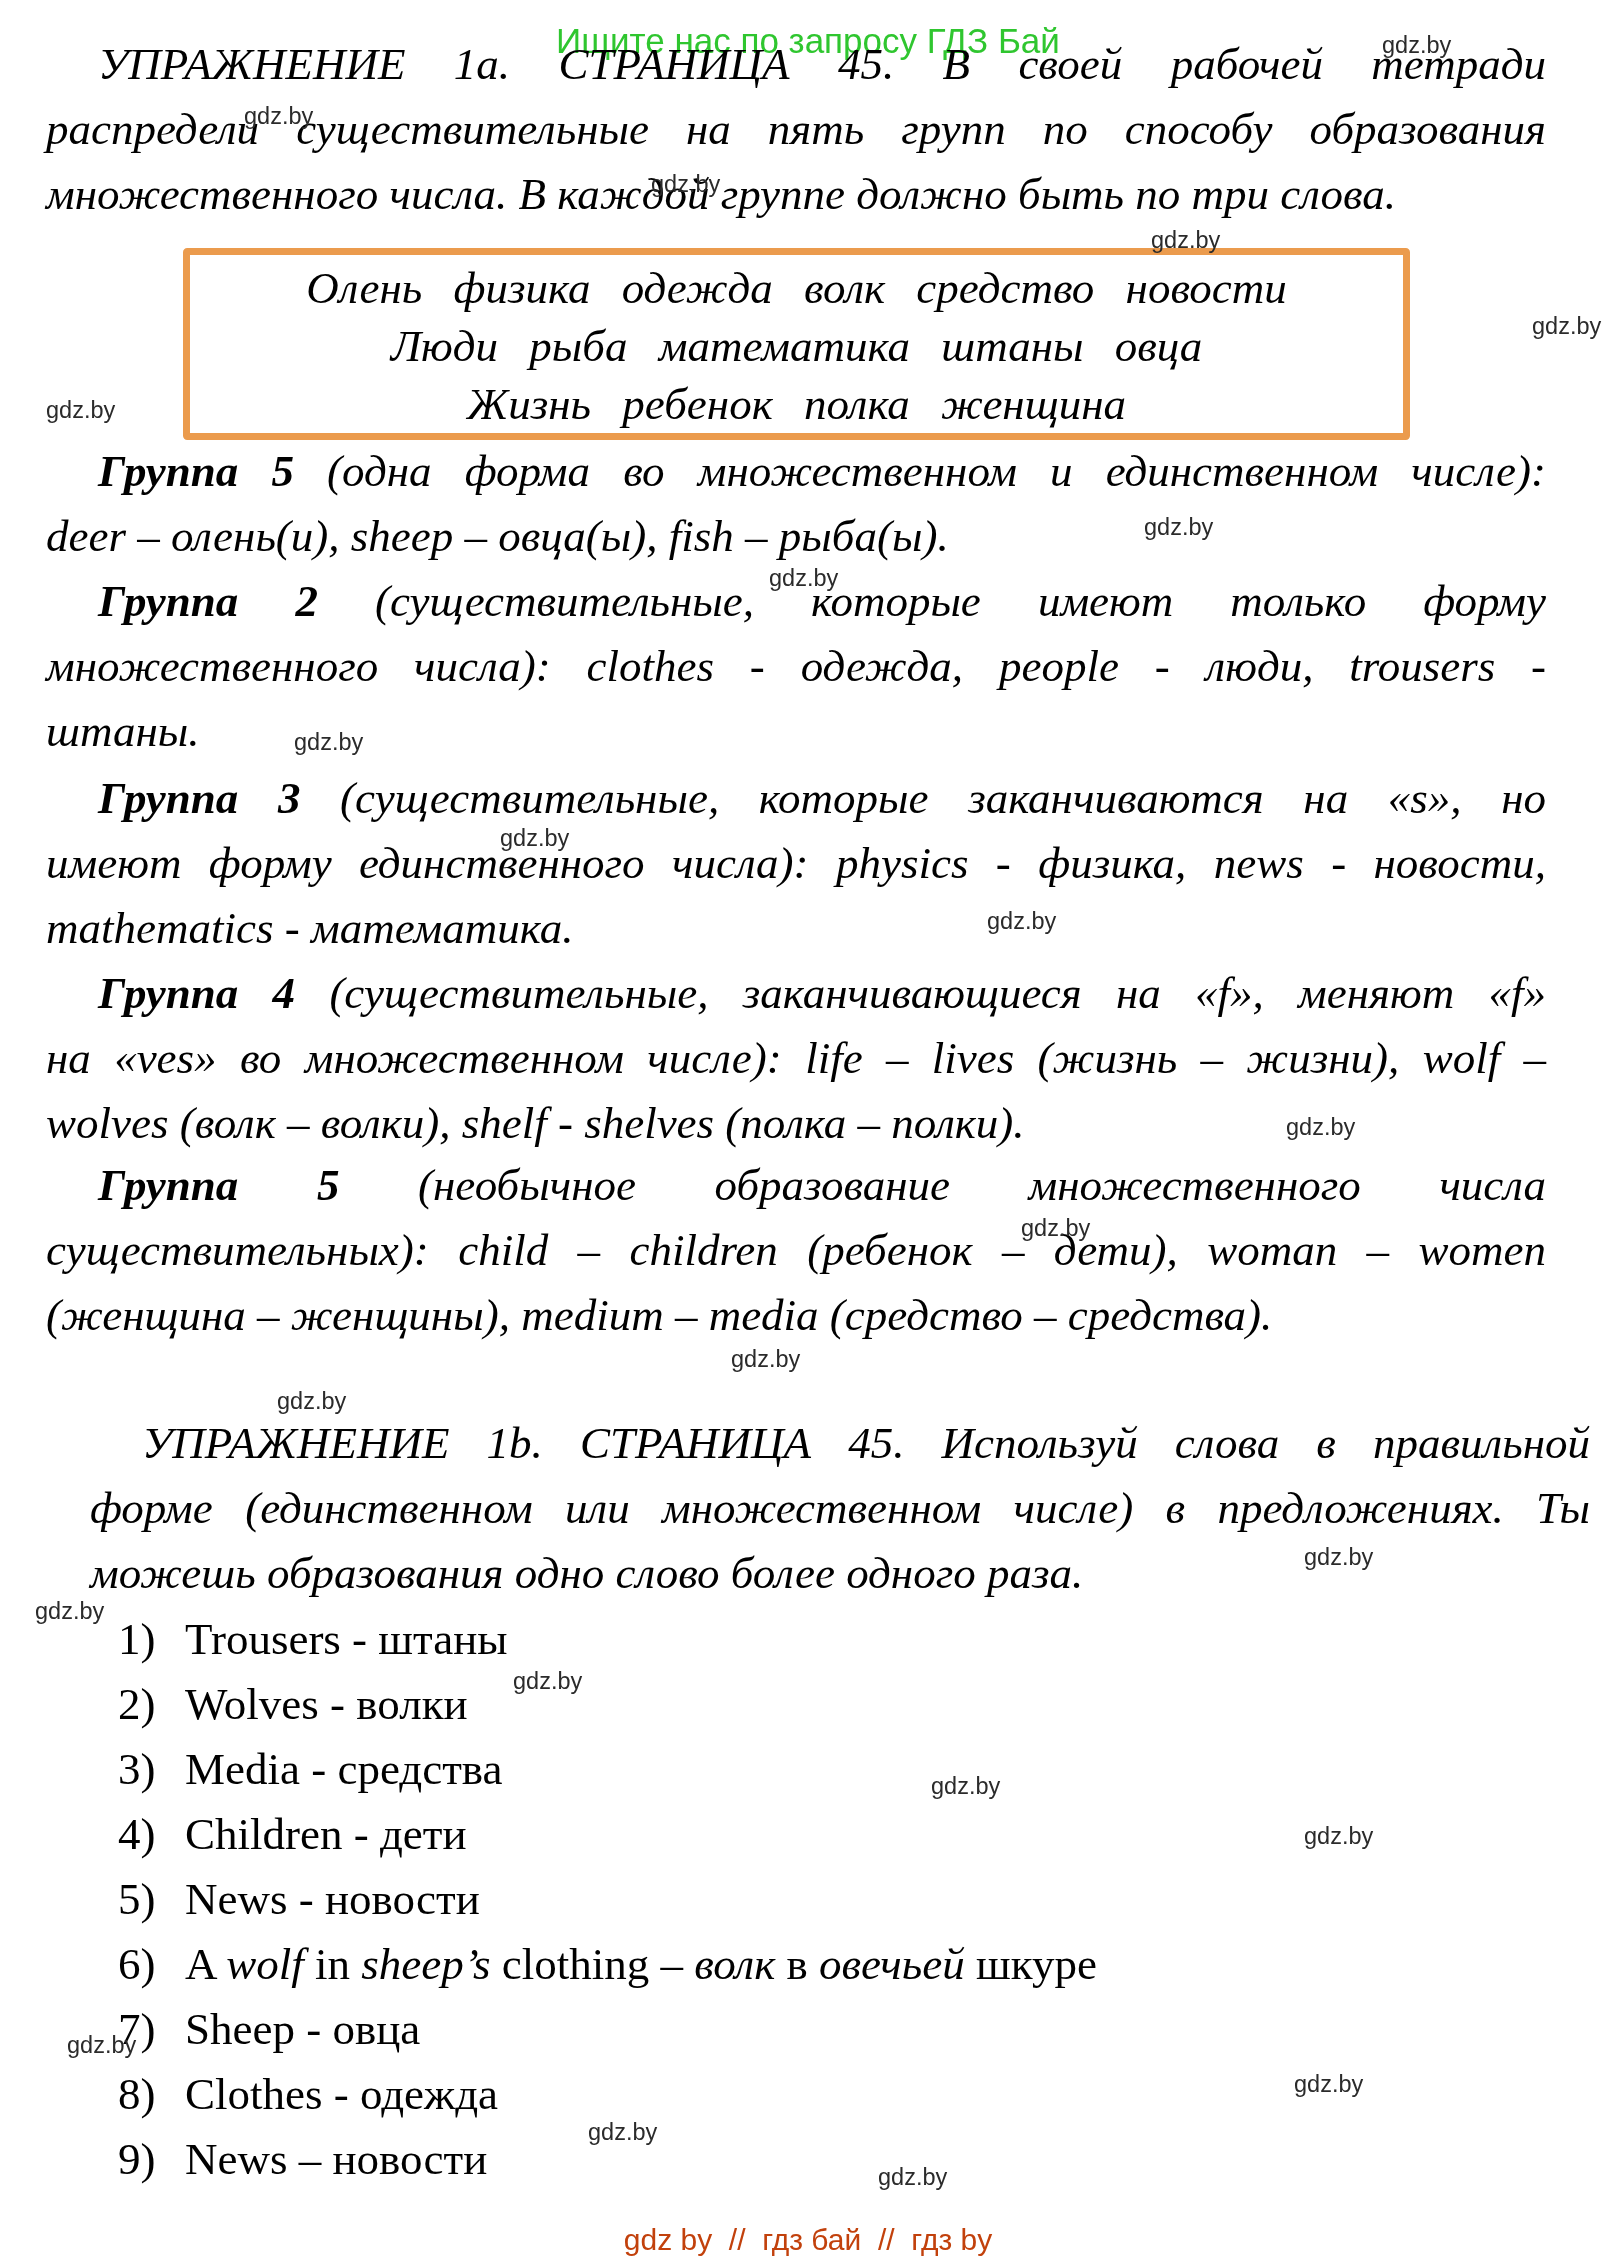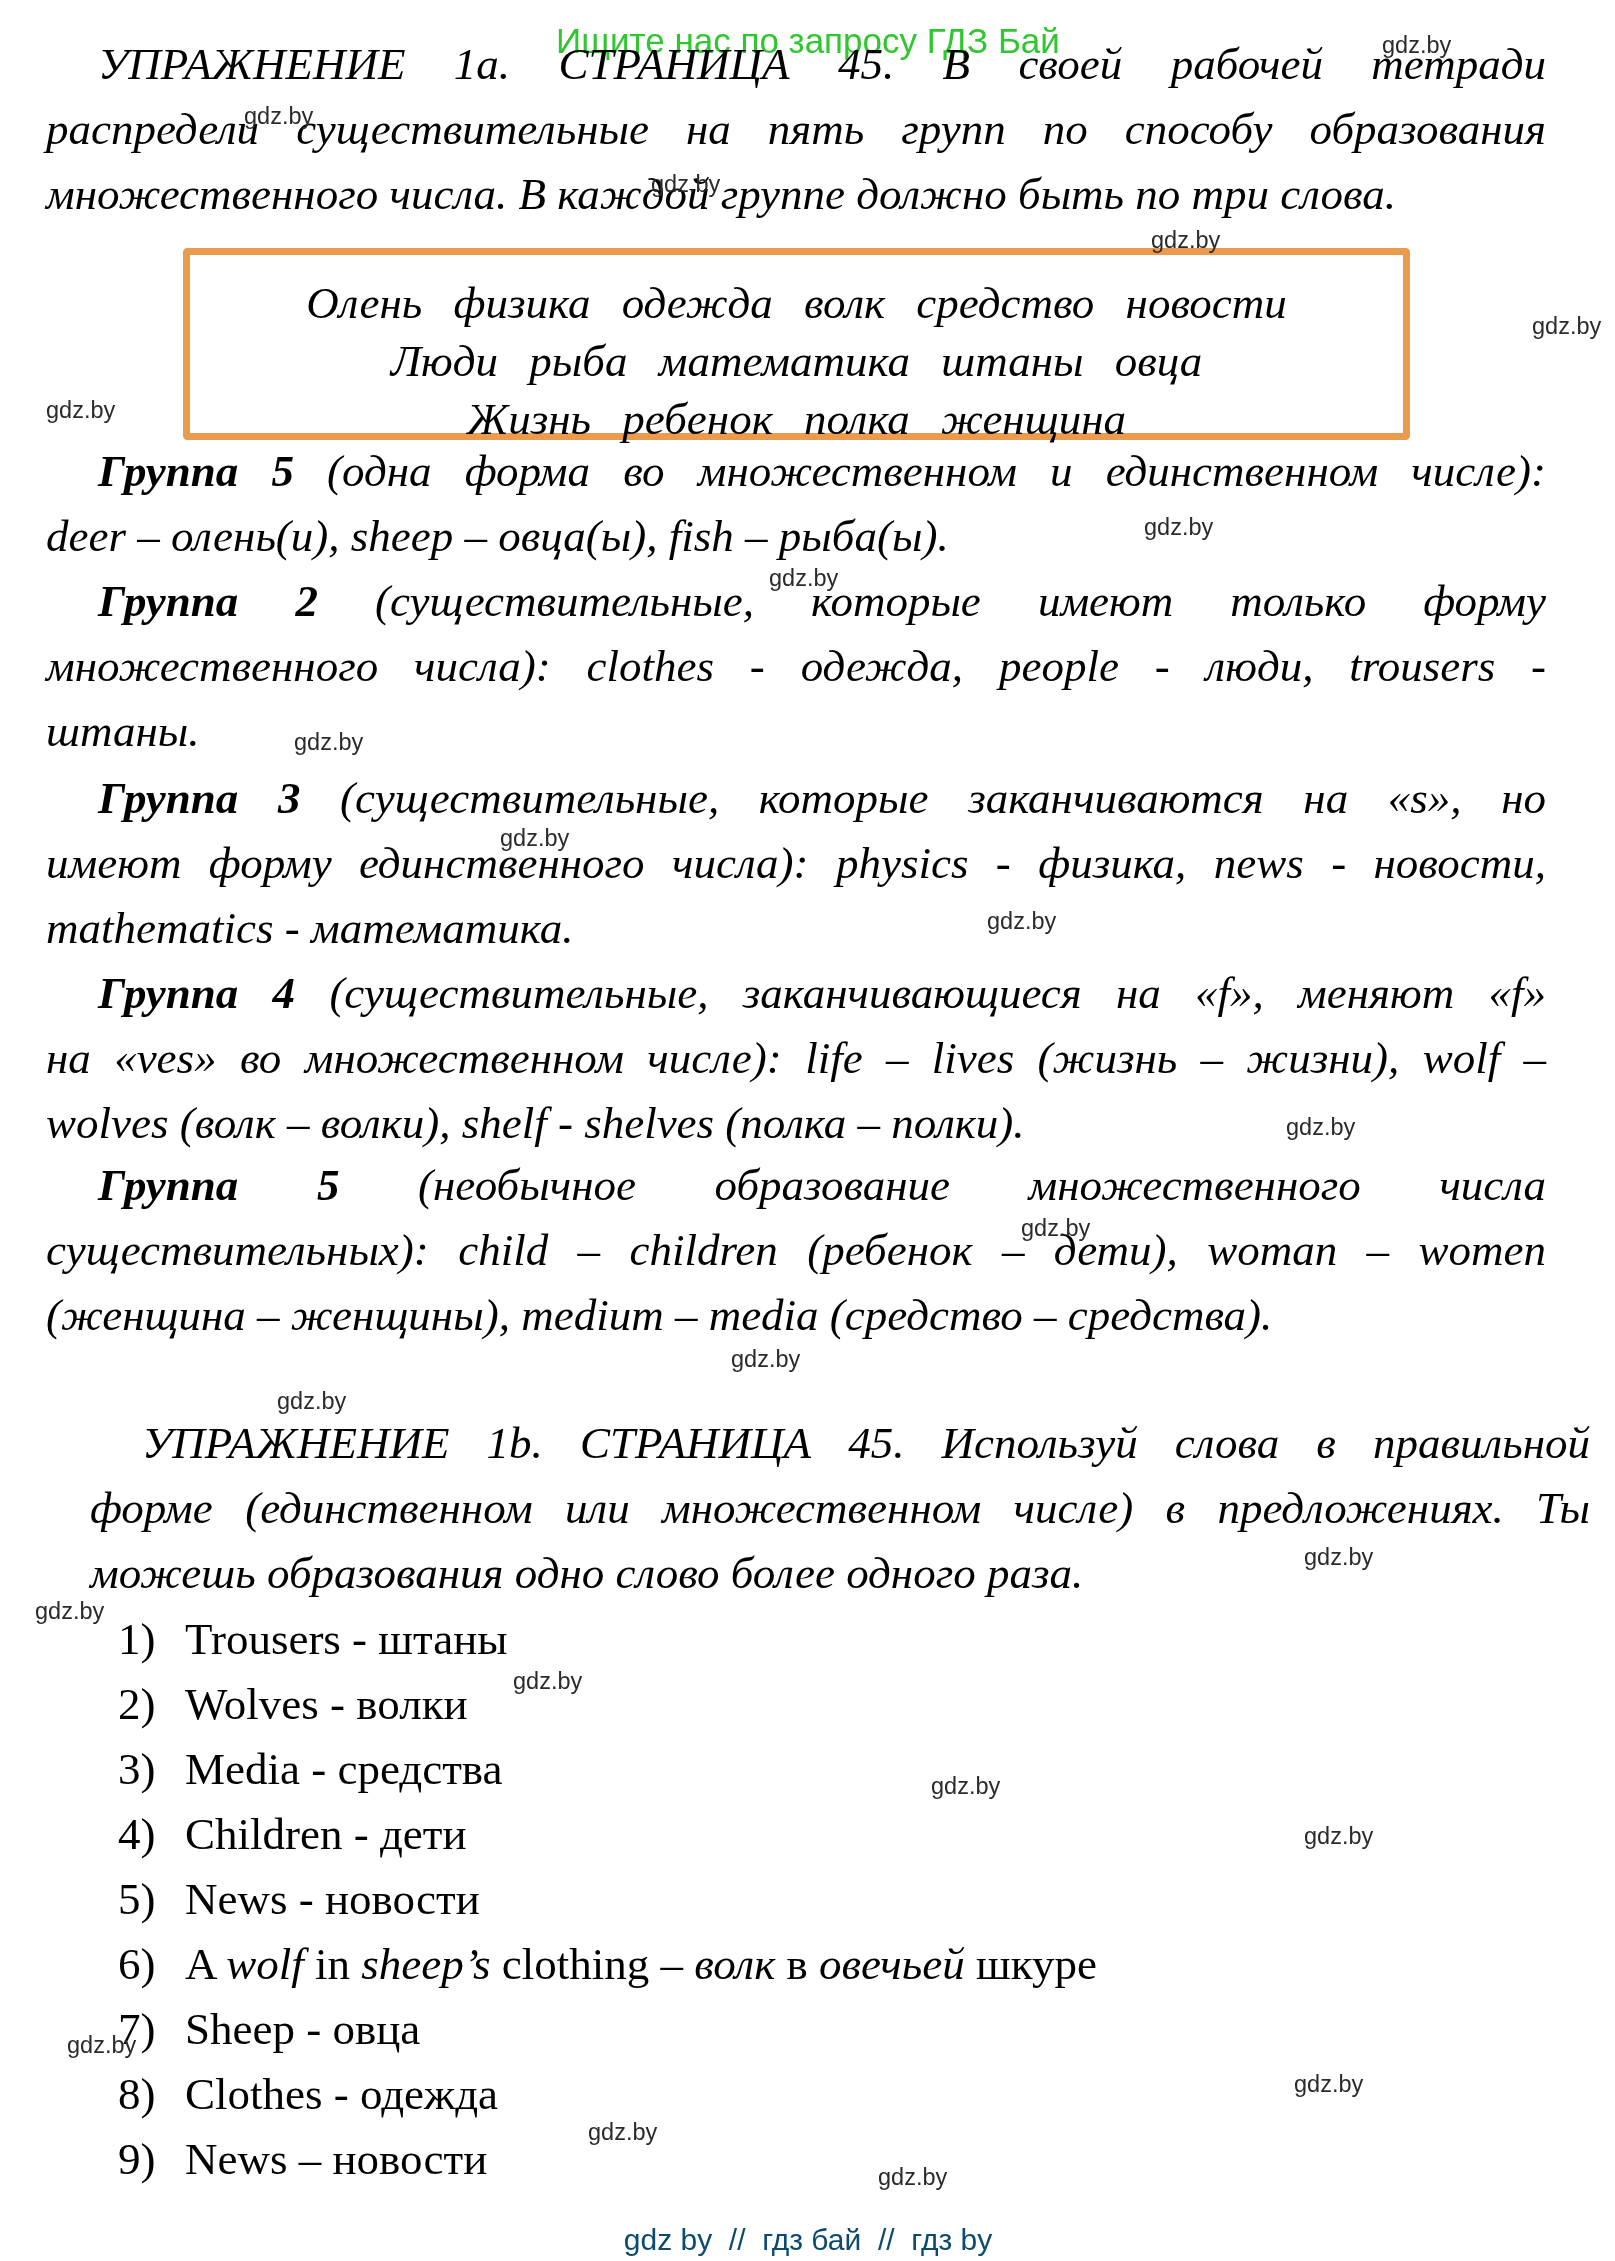--- a/index.html
+++ b/index.html
@@ -23,21 +23,21 @@
   .line  { font-size:45px; line-height:65px;font-style:italic; }
   .j     { text-align:justify; text-align-last:justify; text-justify:inter-word; }
   .ind   { text-indent:52px; }
   .bold  { font-weight:bold; }
 
   
   .wordbox {
     position:absolute; left:183px; top:248px;
     width:1227px; height:192px; box-sizing:border-box;
     border:7.6px solid #eb9b4d; border-radius:4.2px;
-    padding-top:19px;
+    padding-top:4px;
   }
   .wordbox .line { text-align:center; word-spacing:20px; line-height:58px; }
 
   
   .anslist { position:absolute; left:118px; top:1607px; width:1429px; }
   .item { display:flex; font-size:45px; line-height:65px; }
   .item .num { width:67px; flex:0 0 67px; }
   .item i { font-style:italic; }
 
   
@@ -45,21 +45,21 @@
     position:absolute;
     font-family:"Liberation Sans", sans-serif;
     font-size:23.5px; color:#2b2b2b; white-space:nowrap;
   }
 
   
   .footer {
     position:absolute; top:2223px; left:0; width:100%;
     text-align:center;
     font-family:"Liberation Sans", sans-serif;
-    font-size:30px; color:#0c4a6e; white-space:pre;
+    font-size:30px; color:#c2410c; white-space:pre;
   }
 </style>
 </head>
 <body>
 
 <div>
 
   <div class="promo">Ищите нас по запросу ГДЗ Бай</div>
 
   <div class="block" style="top:32px;">

